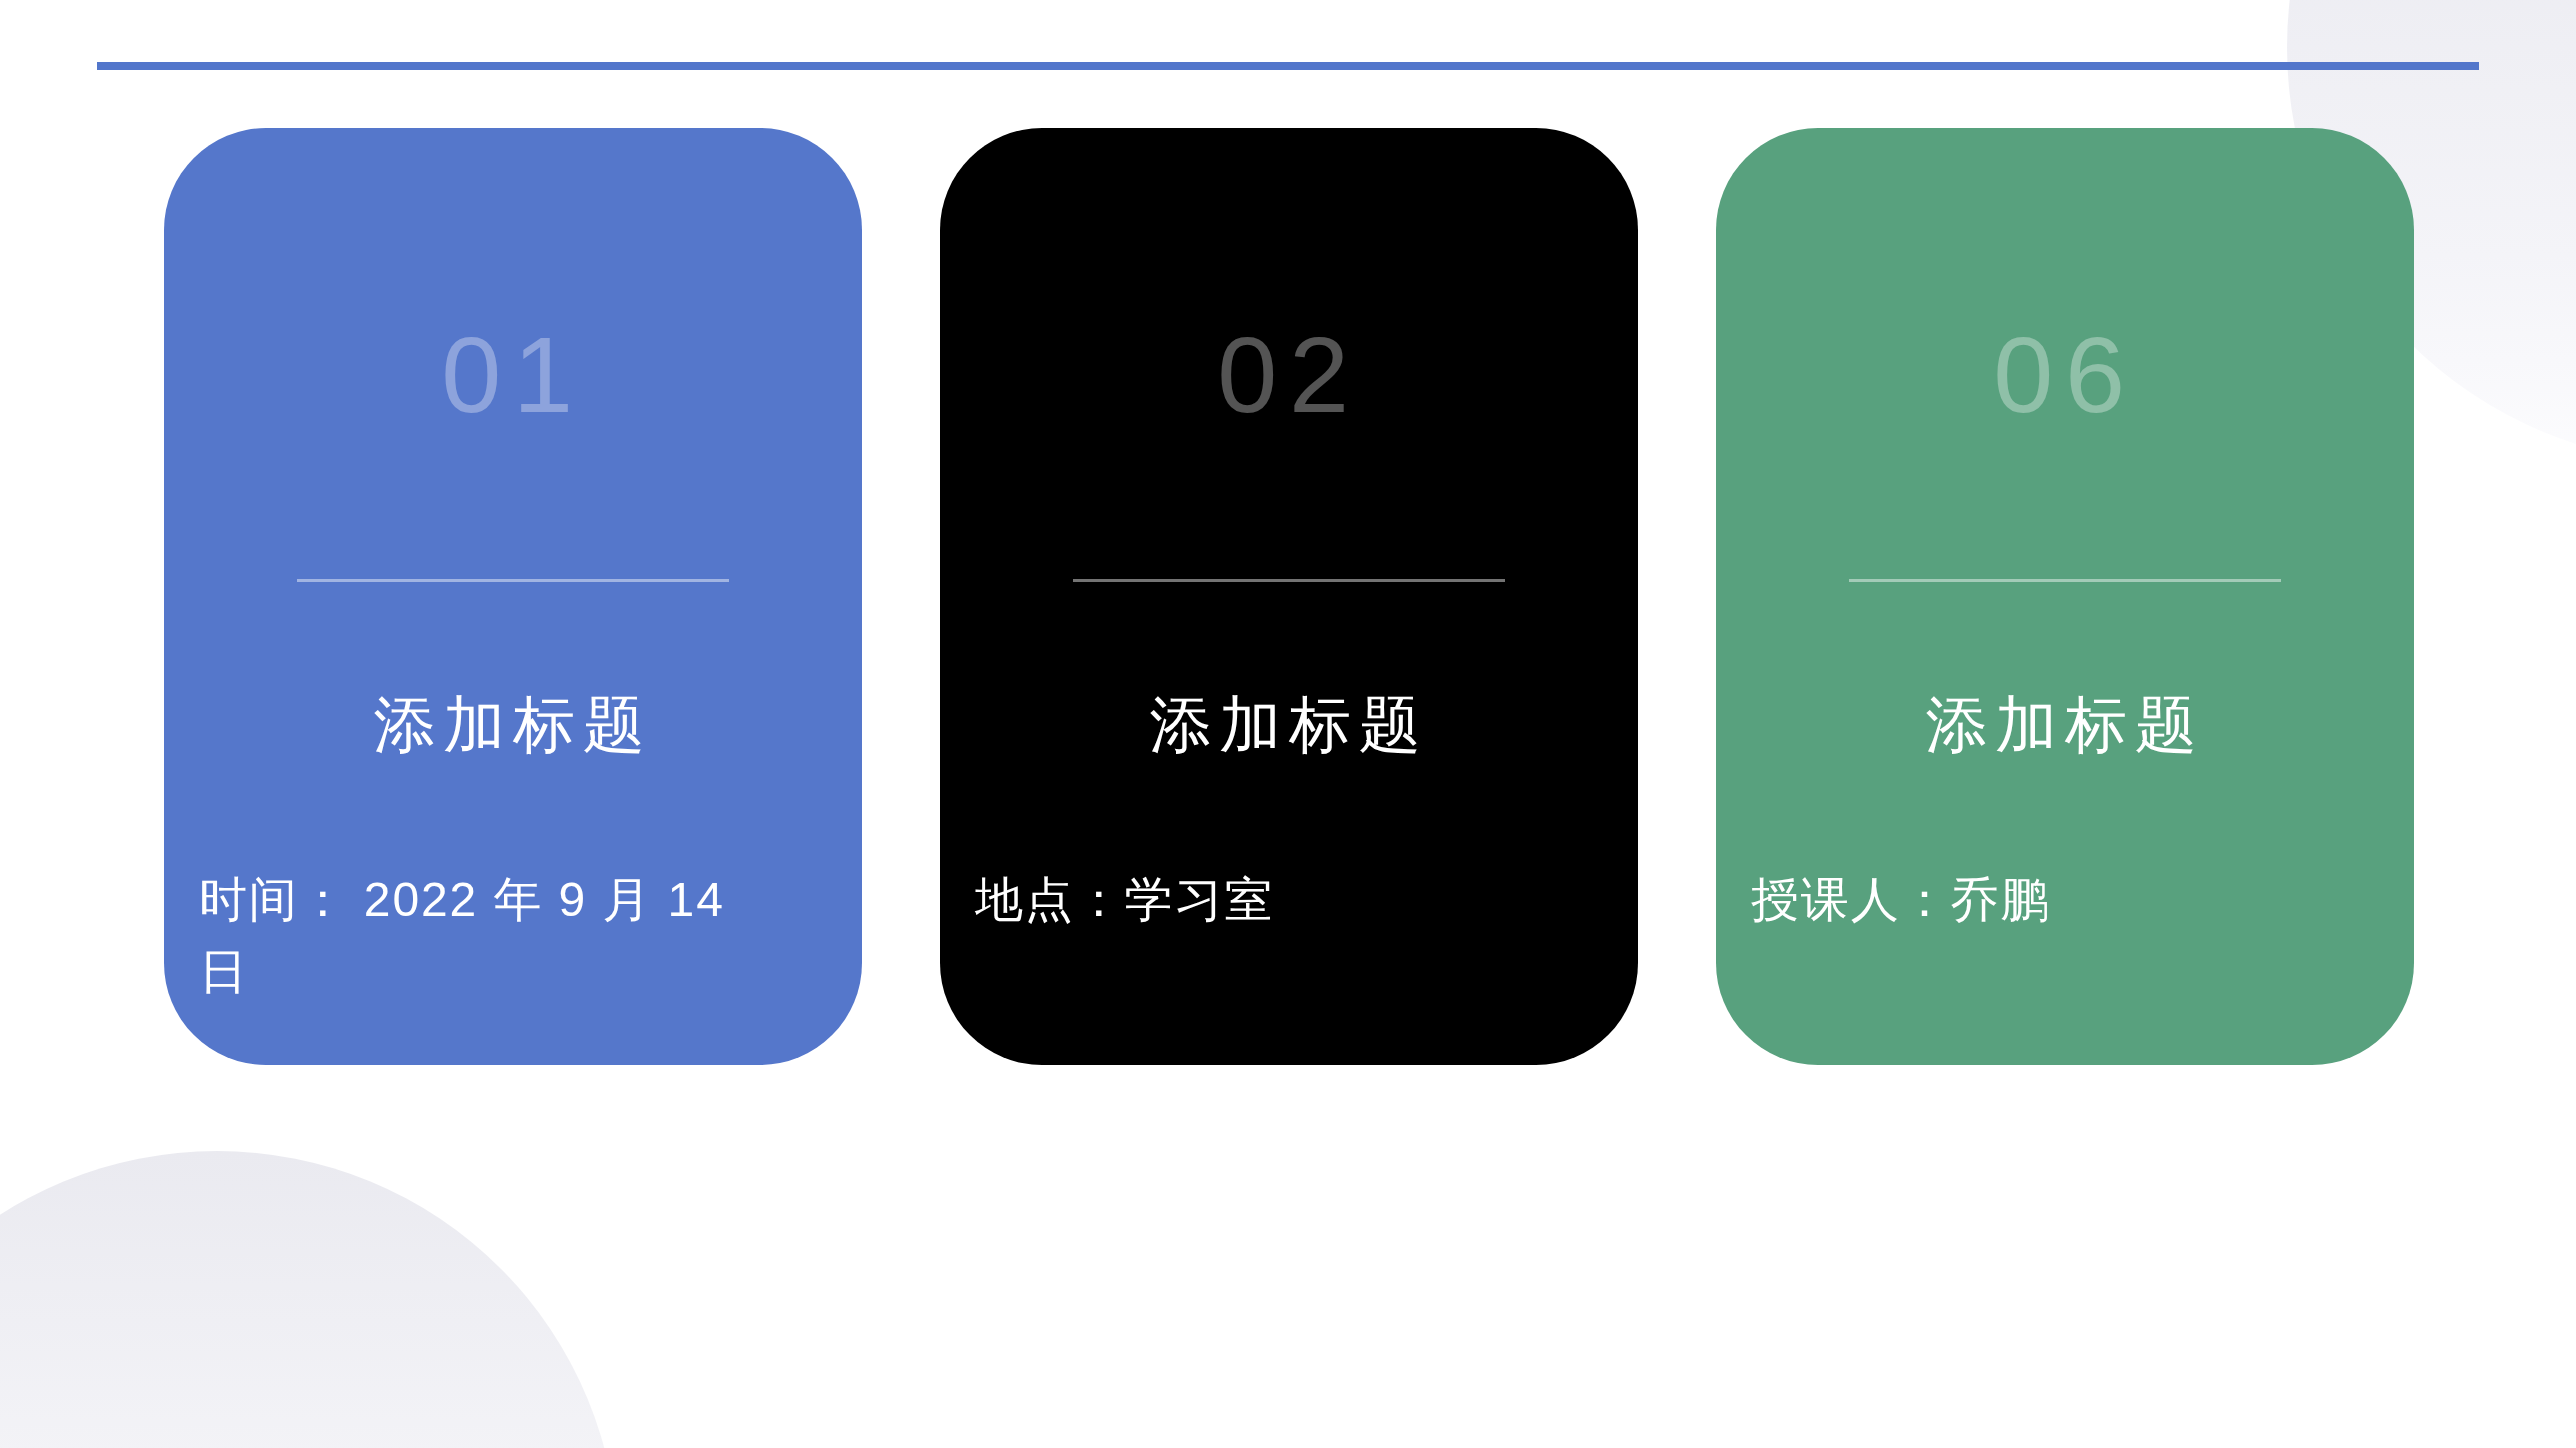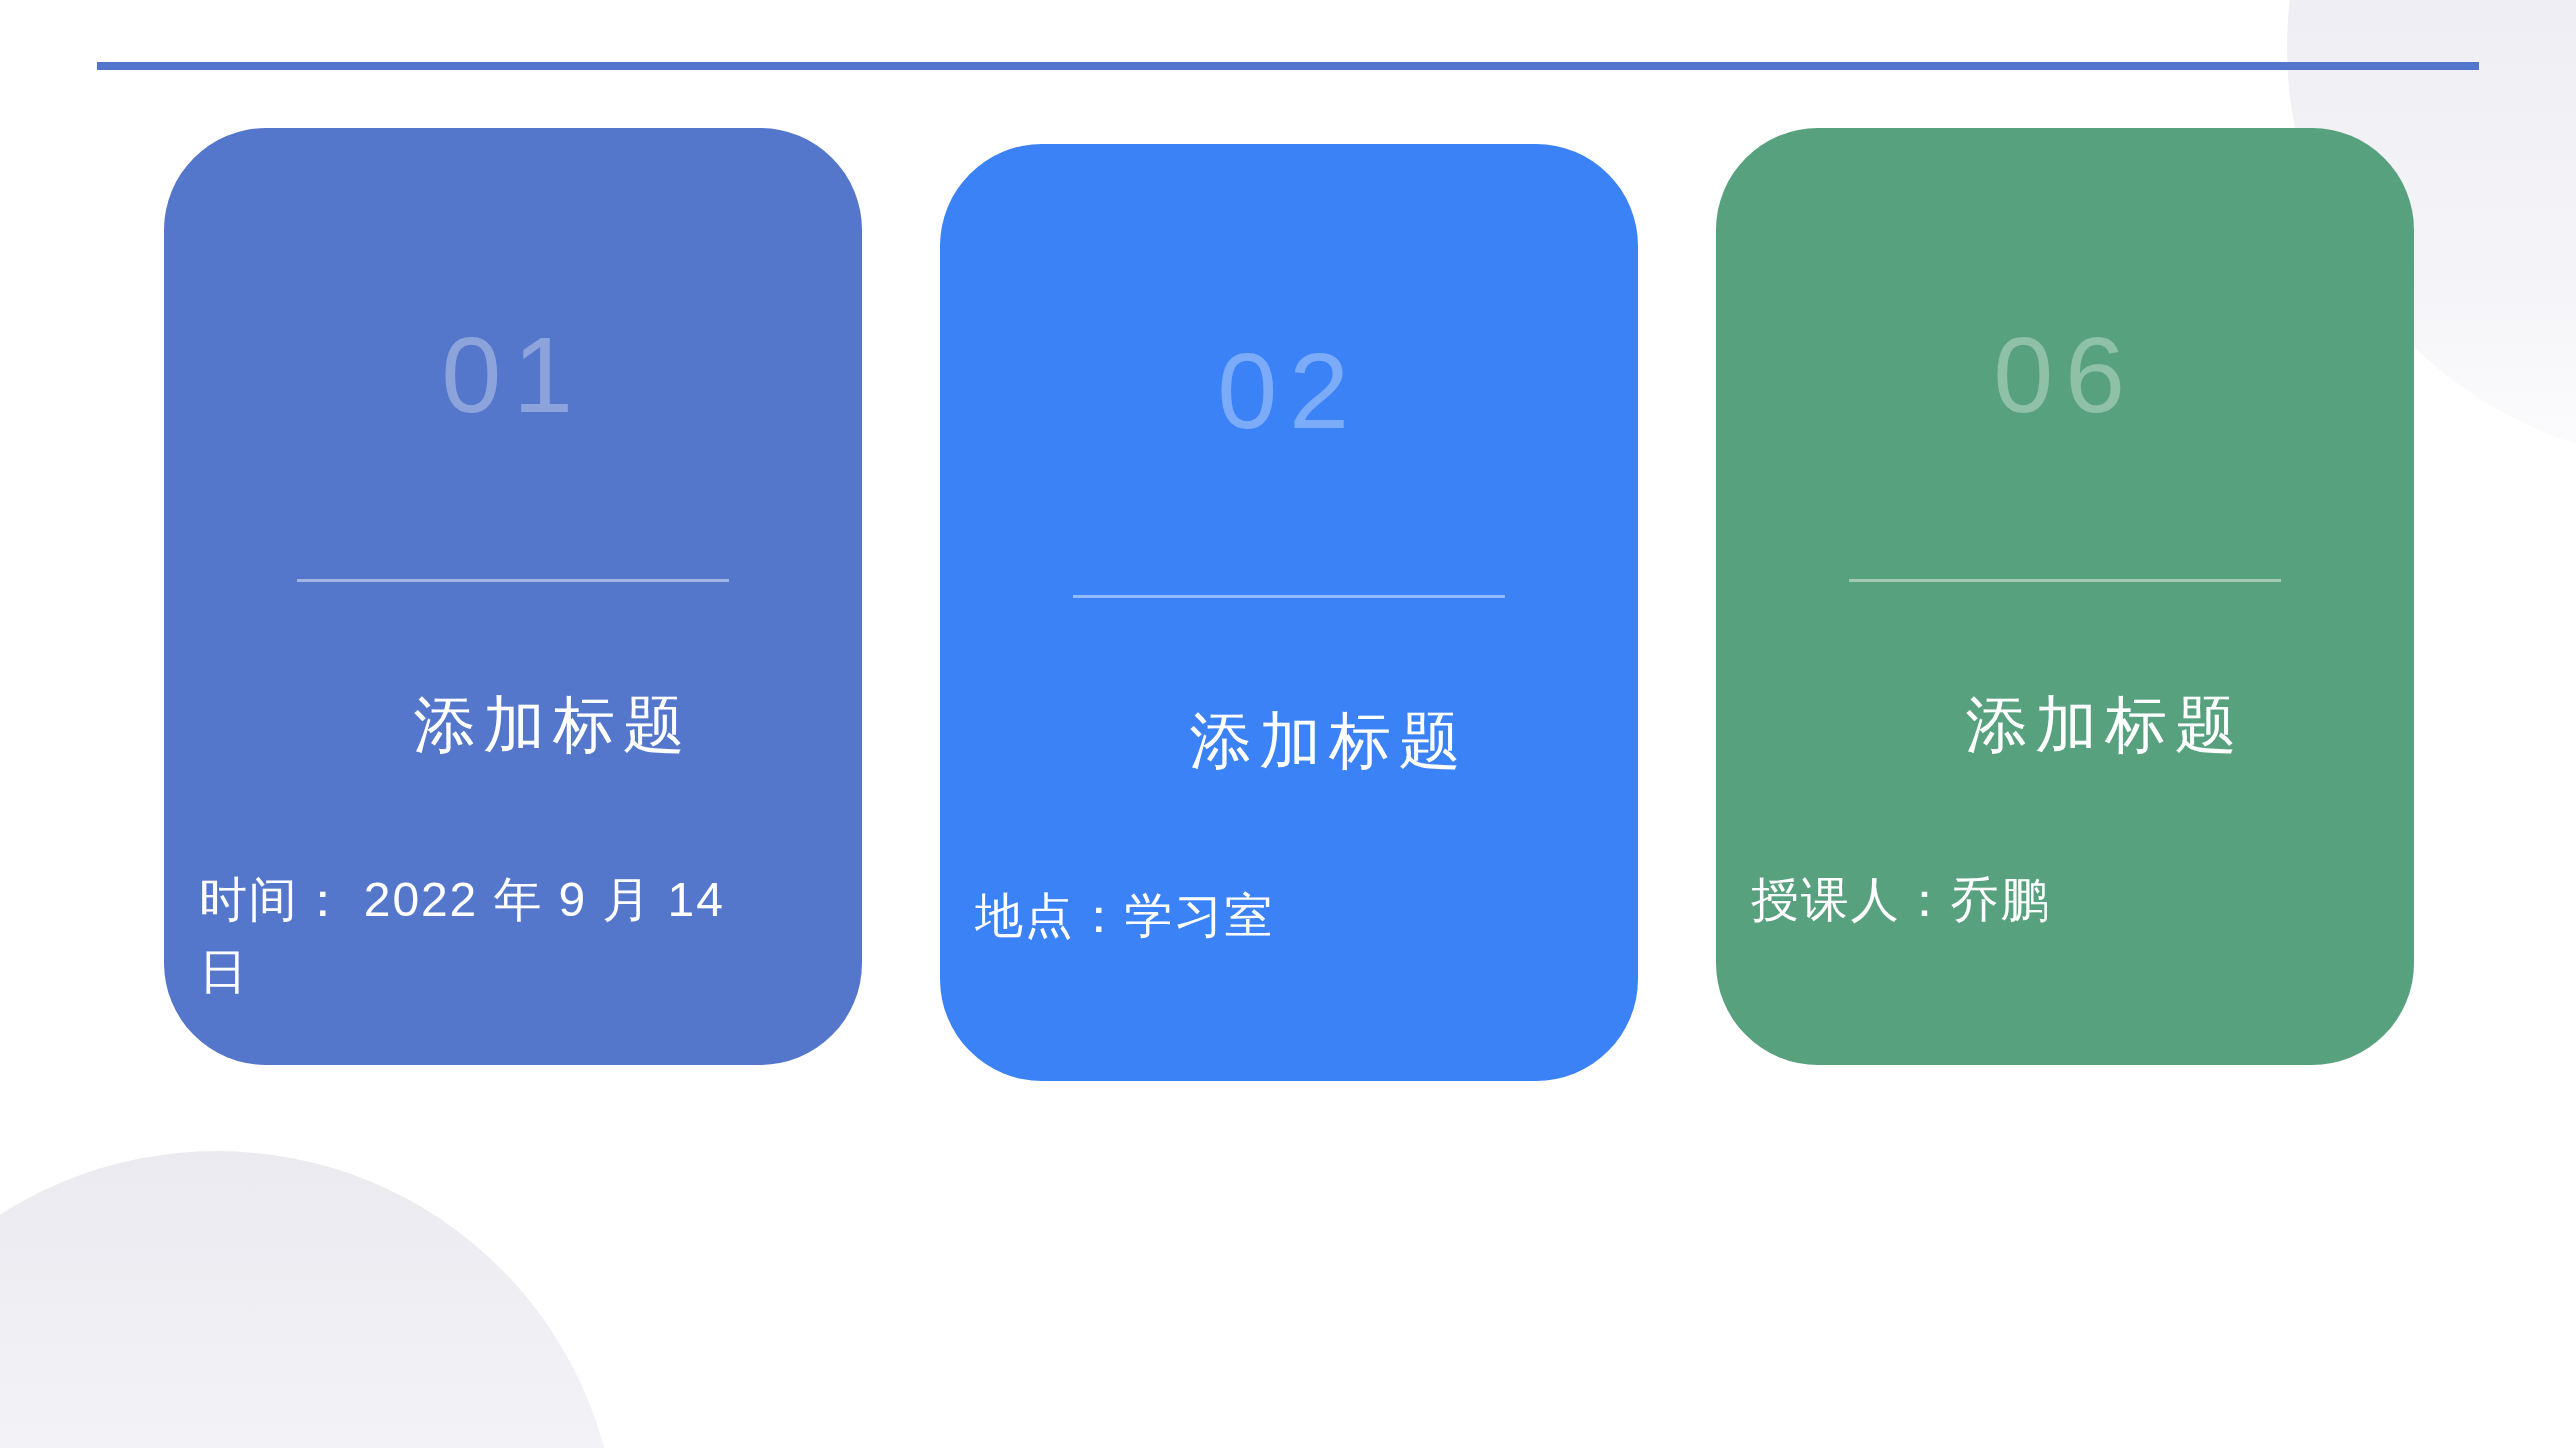--- a/index.html
+++ b/index.html
@@ -80,21 +80,20 @@
   .card .title {
     position: absolute;
     top: 555px;
     left: 0;
     width: 100%;
     text-align: center;
     font-size: 62px;
     font-weight: 400;
     letter-spacing: 7.7px;
     color: #ffffff;
-    padding-left: 40px;
   }
   .card .body {
     position: absolute;
     top: 736px;
     left: 5%;
     width: 90%;
     font-size: 48px;
     letter-spacing: 1.9px;
     line-height: 1.5;
     color: #ffffff;
@@ -111,21 +110,21 @@
 <div class="card card-1" style="background: rgb(85, 119, 203);">
   <div class="num" style="color: rgba(255, 255, 255, 0.33);">01</div>
   <div class="divider"></div>
   <div class="title">添加标题</div>
   <div class="body">
     <div>时间： 2022 年 9 月 14</div>
     <div>日</div>
   </div>
 </div>
 
-<div class="card card-2" style="background: #3b82f6; margin-top: 16px;">
+<div class="card card-2" style="background: #000000;">
   <div class="num" style="color: rgba(255, 255, 255, 0.33);">02</div>
   <div class="divider"></div>
   <div class="title">添加标题</div>
   <div class="body">
     <div>地点：学习室</div>
     <div></div>
   </div>
 </div>
 
 <div class="card card-3" style="background: rgb(88, 161, 126);">

